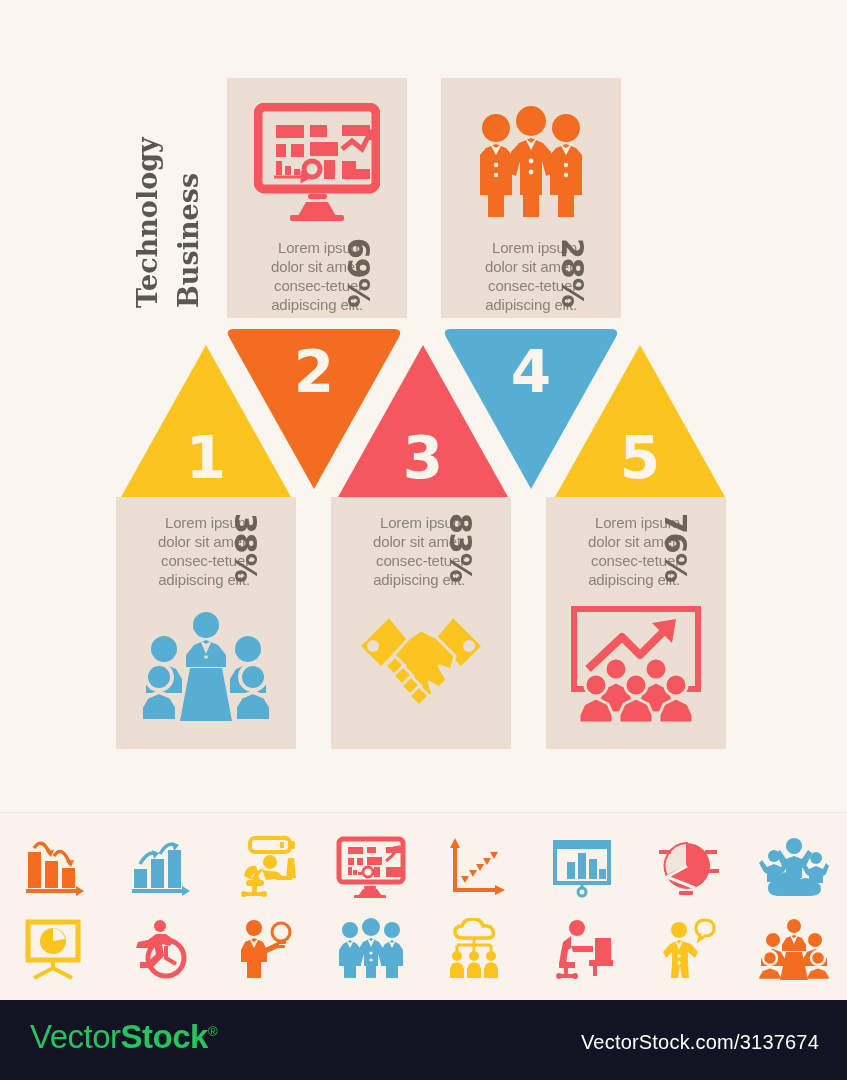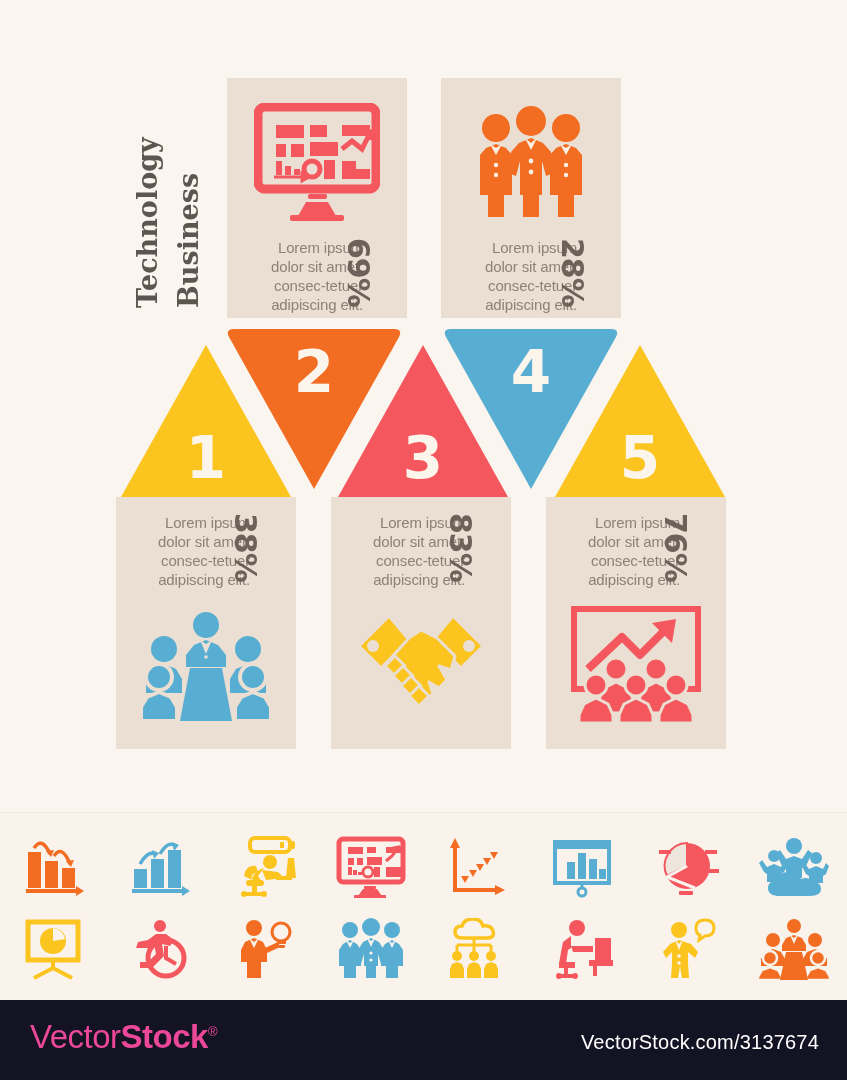--- a/index.html
+++ b/index.html
@@ -174,21 +174,21 @@
     width: 847px;
     height: 80px;
     background: #131324;
   }
   #logo {
     position: absolute;
     left: 30px;
     top: 18px;
     font-family: "Liberation Sans", sans-serif;
     font-size: 33px;
-    color: #ec4899;
+    color: #22c55e;
     letter-spacing: -0.5px;
   }
   #logo .thin { font-weight: 300; }
   #logo .bold { font-weight: bold; }
   #logo .reg  { font-size: 13px; vertical-align: super; }
   #siteurl {
     position: absolute;
     right: 28px;
     top: 31px;
     font-family: "Liberation Sans", sans-serif;

